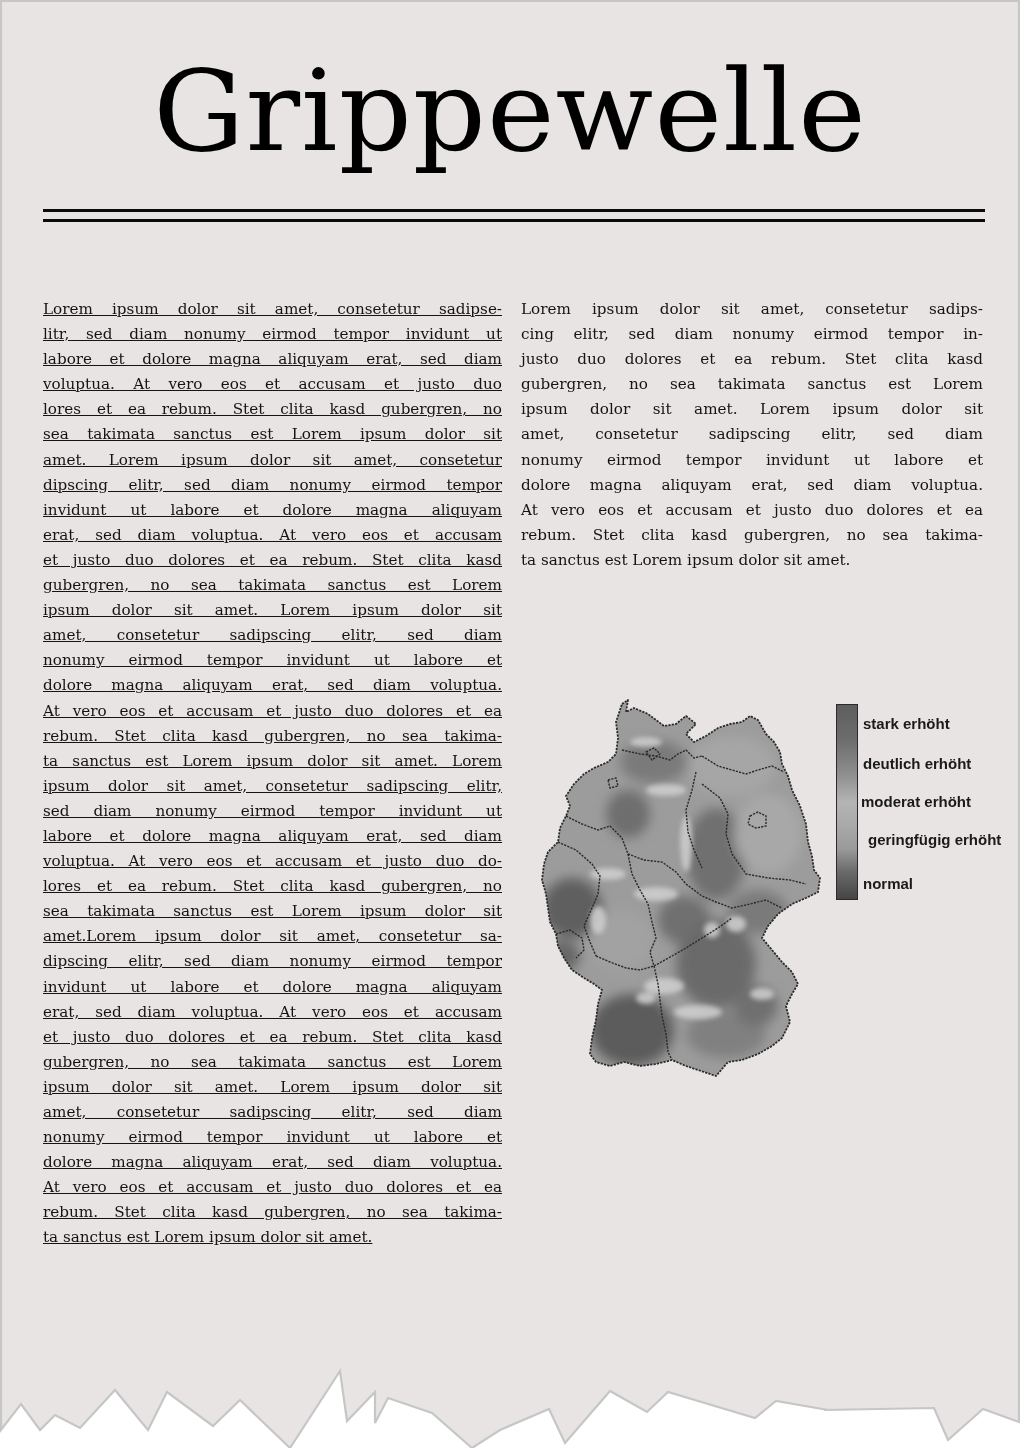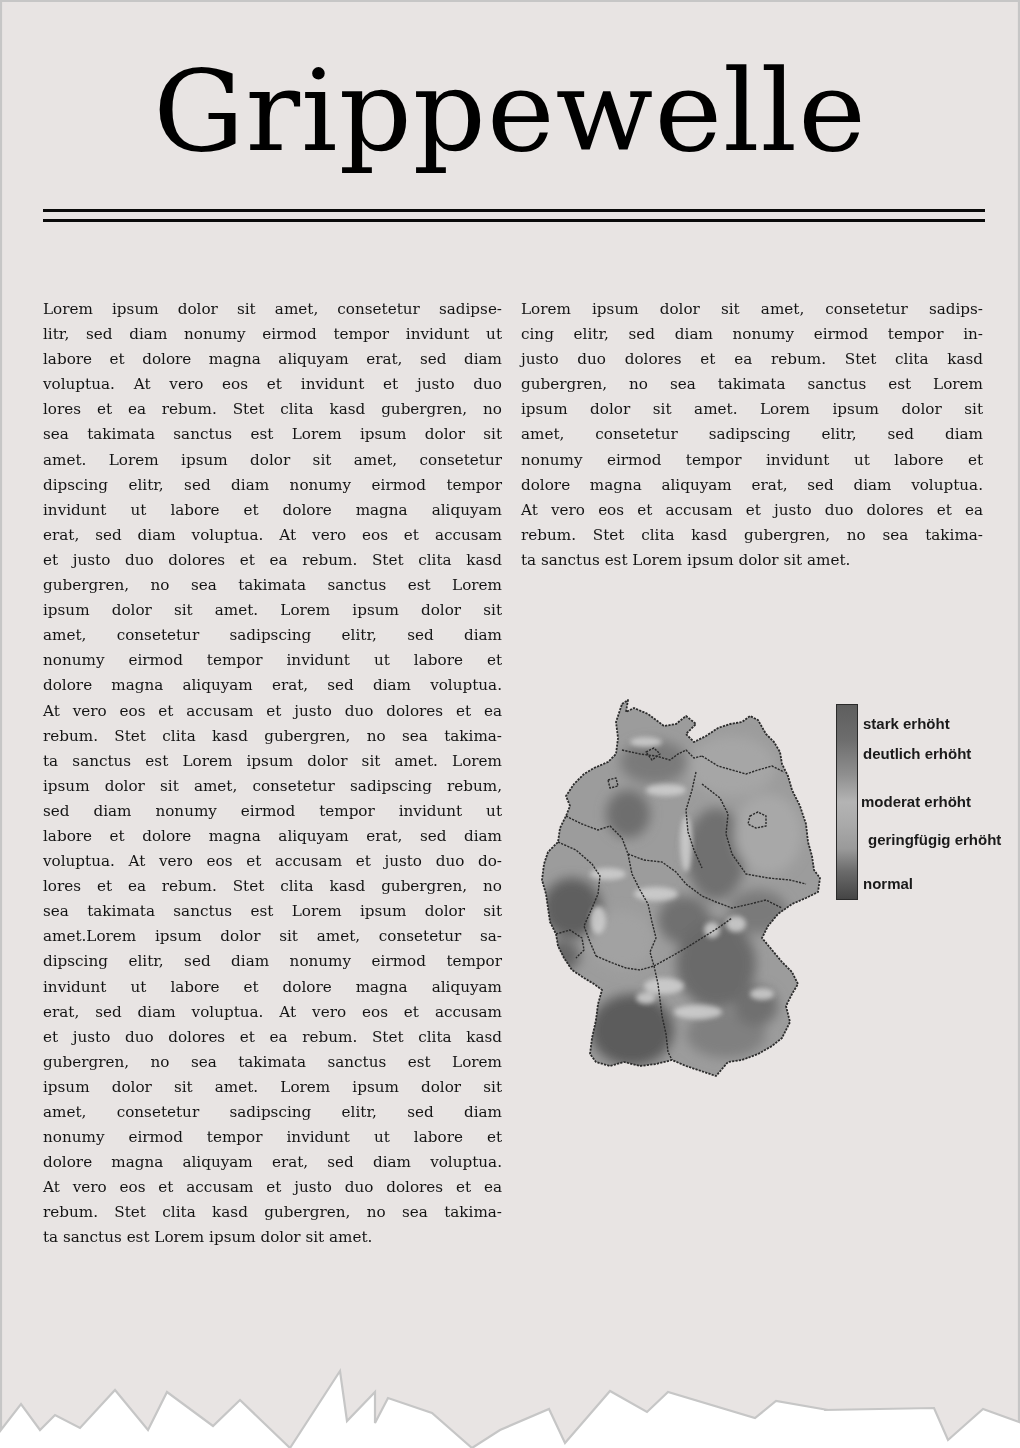--- a/index.html
+++ b/index.html
@@ -67,21 +67,21 @@
     .col .line {
       display: block;
       white-space: nowrap;
       text-align: justify;
       text-align-last: justify;
       height: 25.1px;
     }
     .col .line.last {
       text-align-last: left;
     }
-    .col-left { left: 43px; width: 459px; }
+    .col-left { left: 43px; width: 459px; text-decoration: underline; }
     .col-right { left: 521px; width: 462px; }
 
     .figure {
       position: absolute;
       left: 536px;
       top: 694px;
       width: 440px;
       height: 392px;
     }
     .map-svg {
@@ -137,37 +137,37 @@
 
   <h1 class="title">Grippewelle</h1>
 
   <div class="rule r1"></div>
   <div class="rule r2"></div>
 
   <div class="col col-left">
     <span class="line">Lorem ipsum dolor sit amet, consetetur sadipse-</span>
     <span class="line">litr, sed diam nonumy eirmod tempor invidunt ut</span>
     <span class="line">labore et dolore magna aliquyam erat, sed diam</span>
-    <span class="line">voluptua. At vero eos et invidunt et justo duo</span>
+    <span class="line">voluptua. At vero eos et accusam et justo duo</span>
     <span class="line">lores et ea rebum. Stet clita kasd gubergren, no</span>
     <span class="line">sea takimata sanctus est Lorem ipsum dolor sit</span>
     <span class="line">amet. Lorem ipsum dolor sit amet, consetetur</span>
     <span class="line">dipscing elitr, sed diam nonumy eirmod tempor</span>
     <span class="line">invidunt ut labore et dolore magna aliquyam</span>
     <span class="line">erat, sed diam voluptua. At vero eos et accusam</span>
     <span class="line">et justo duo dolores et ea rebum. Stet clita kasd</span>
     <span class="line">gubergren, no sea takimata sanctus est Lorem</span>
     <span class="line">ipsum dolor sit amet. Lorem ipsum dolor sit</span>
     <span class="line">amet, consetetur sadipscing elitr, sed diam</span>
     <span class="line">nonumy eirmod tempor invidunt ut labore et</span>
     <span class="line">dolore magna aliquyam erat, sed diam voluptua.</span>
     <span class="line">At vero eos et accusam et justo duo dolores et ea</span>
     <span class="line">rebum. Stet clita kasd gubergren, no sea takima-</span>
     <span class="line">ta sanctus est Lorem ipsum dolor sit amet. Lorem</span>
-    <span class="line">ipsum dolor sit amet, consetetur sadipscing rebum,</span>
+    <span class="line">ipsum dolor sit amet, consetetur sadipscing elitr,</span>
     <span class="line">sed diam nonumy eirmod tempor invidunt ut</span>
     <span class="line">labore et dolore magna aliquyam erat, sed diam</span>
     <span class="line">voluptua. At vero eos et accusam et justo duo do-</span>
     <span class="line">lores et ea rebum. Stet clita kasd gubergren, no</span>
     <span class="line">sea takimata sanctus est Lorem ipsum dolor sit</span>
     <span class="line">amet.Lorem ipsum dolor sit amet, consetetur sa-</span>
     <span class="line">dipscing elitr, sed diam nonumy eirmod tempor</span>
     <span class="line">invidunt ut labore et dolore magna aliquyam</span>
     <span class="line">erat, sed diam voluptua. At vero eos et accusam</span>
     <span class="line">et justo duo dolores et ea rebum. Stet clita kasd</span>
@@ -275,20 +275,20 @@
         <path d="M60,262 L74,268 L90,274 L104,276 L118,272"></path>
 
         <path d="M110,58 L118,54 L124,60 L116,66 Z"></path>
         <path d="M72,86 L80,84 L82,92 L74,94 Z"></path>
       </g>
     </svg>
 
     <div class="legend">
       <div class="legend-bar"></div>
       <span class="legend-label" style="top:11px;">stark erhöht</span>
-      <span class="legend-label" style="top:41px;">deutlich erhöht</span>
+      <span class="legend-label" style="top:51px;">deutlich erhöht</span>
       <span class="legend-label" style="top:89px; left:25px;">moderat erhöht</span>
       <span class="legend-label" style="top:127px; left:32px;">geringfügig erhöht</span>
       <span class="legend-label" style="top:171px;">normal</span>
     </div>
   </div>
 
 </div>
 
 </body></html>

